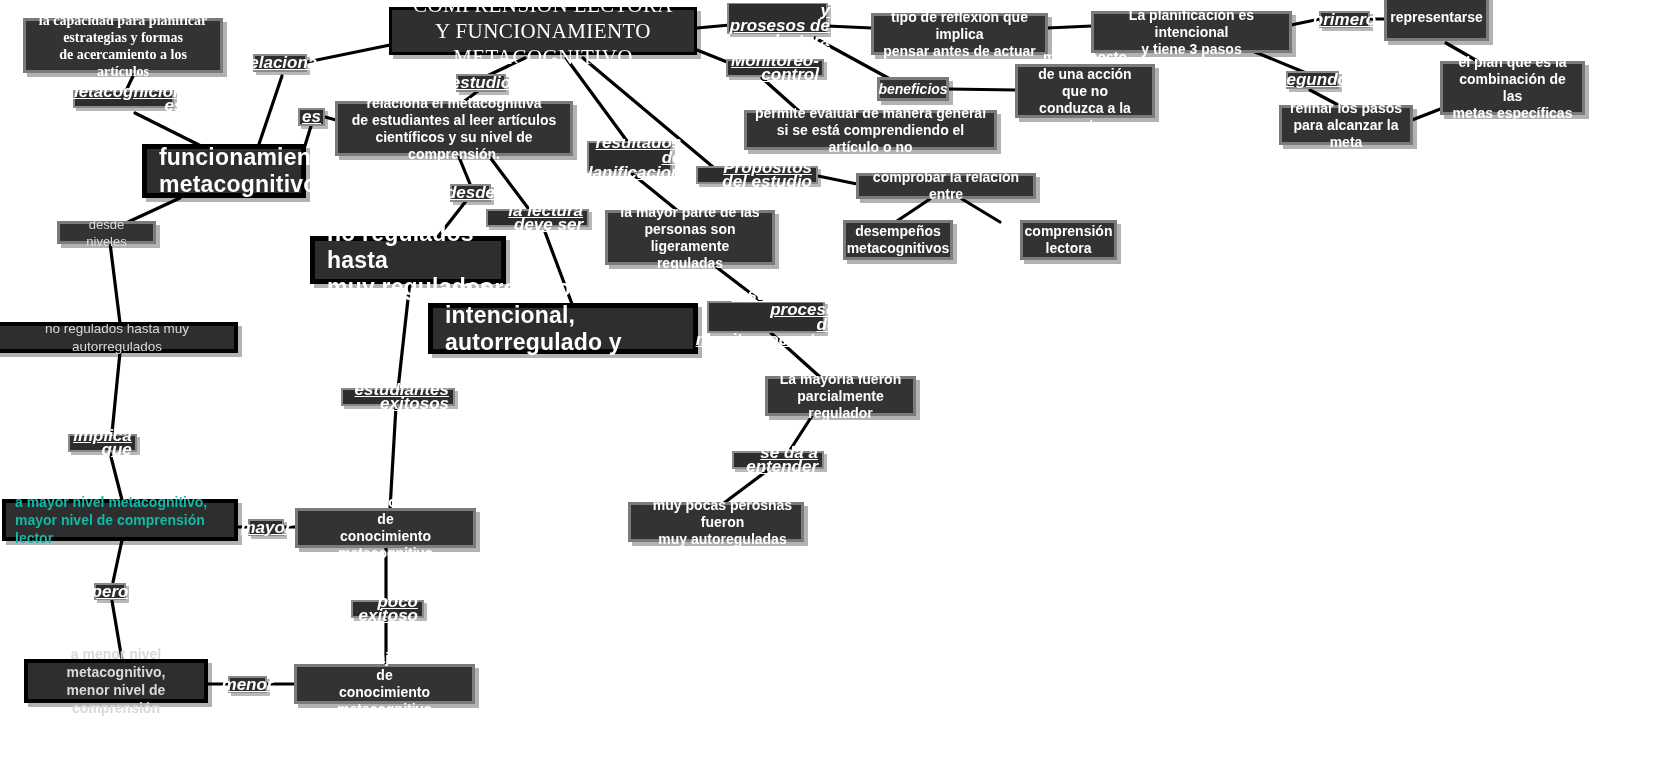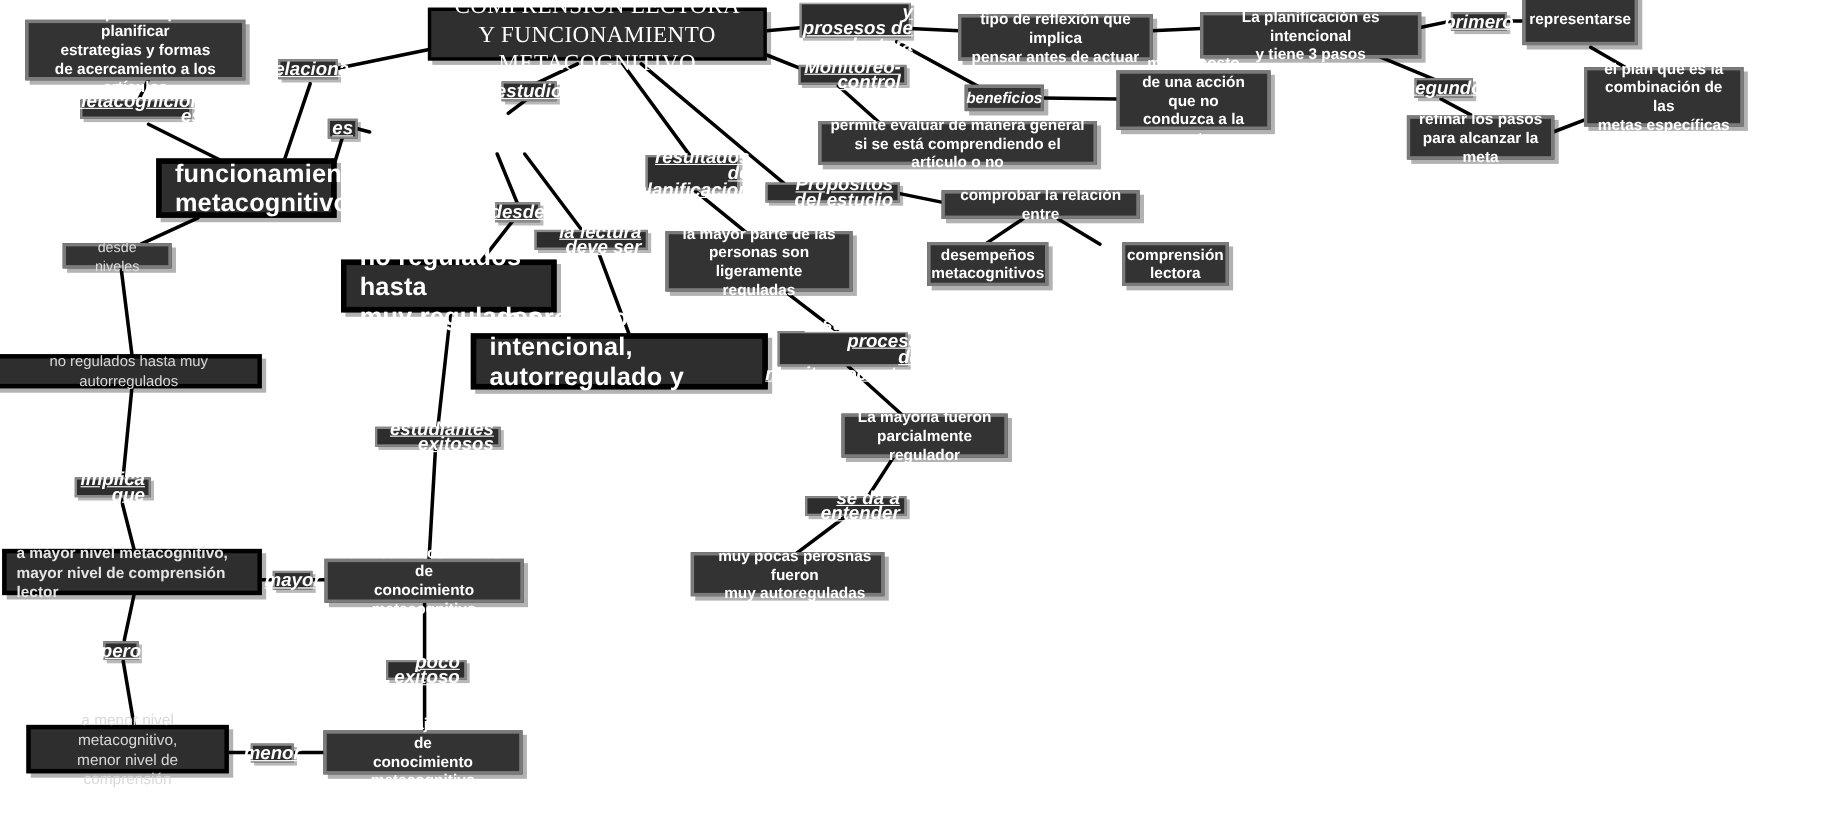--- a/index.html
+++ b/index.html
@@ -61,21 +61,21 @@
     font-size: 23px;
     line-height: 27px;
     letter-spacing: .2px;
     text-align: left;
     justify-content: flex-start;
     padding-left: 12px;
   }
   .node.heavy-small {
     border: 4px solid #000000;
     background: #2e2e2e;
-    color: #e5e5e5;
+    color: #14b8a6;
     font-size: 14px;
     line-height: 18px;
   }
   .node.heavy-small.lighttext {
     font-weight: normal;
     color: #d9d9d9;
   }
   .node.plain {
     font-weight: normal;
     color: #dddddd;
@@ -184,21 +184,21 @@
       <line x1="386" y1="619" x2="386" y2="666"></line>
 
       <line x1="715" y1="266" x2="762" y2="302"></line>
       <line x1="771" y1="333" x2="820" y2="377"></line>
 
       <line x1="812" y1="416" x2="790" y2="450"></line>
       <line x1="768" y1="470" x2="724" y2="503"></line>
     </g>
   </svg>
 
-  <div class="node" style="left:23px; top:18px; width:200px; height:55px;">
+  <div class="node" style="left:23px; top:18px; width:200px; height:55px;font-family:Liberation Serif, serif;">
     <span style="white-space:pre-line">la capacidad para planificar
 estrategias y formas
 de acercamiento a los artículos</span>
   </div>
 
   <div class="node title" style="left:389px; top:7px; width:308px; height:48px;">
     <span style="white-space:pre-line">COMPRENSIÓN LECTORA
 Y FUNCIONAMIENTO METACOGNITIVO</span>
   </div>
 
@@ -230,20 +230,25 @@
     <span style="white-space:pre-line">el plan que es la
 combinación de las
 metas específicas</span>
   </div>
 
   <div class="node" style="left:744px; top:110px; width:253px; height:40px;">
     <span style="white-space:pre-line">permite evaluar de manera general
 si se está comprendiendo el artículo o no</span>
   </div>
 
+  <div class="node" style="left:335px; top:101px; width:238px; height:55px;">
+    <span style="white-space:pre-line">relaciona el metacognitiva
+de estudiantes al leer artículos
+científicos y su nivel de comprensión.</span>
+  </div>
 
   <div class="node" style="left:1279px; top:105px; width:134px; height:40px;">
     <span style="white-space:pre-line">refinar los pasos
 para alcanzar la meta</span>
   </div>
 
   <div class="node heavy" style="left:142px; top:144px; width:164px; height:54px;">
     <span style="white-space:pre-line">funcionamiento
 metacognitivo</span>
   </div>
@@ -299,21 +304,21 @@
   <div class="node heavy-small" style="left:2px; top:499px; width:236px; height:42px; text-align:left; justify-content:flex-start; padding-left:9px;">
     <span style="white-space:pre-line">a mayor nivel metacognitivo,
 mayor nivel de comprensión lector</span>
   </div>
 
   <div class="node" style="left:295px; top:508px; width:181px; height:40px;">
     <span style="white-space:pre-line">exhiben altos niveles de
 conocimiento metacognitivo</span>
   </div>
 
-  <div class="node heavy-small lighttext" style="left:24px; top:659px; width:184px; height:44px;">
+  <div class="node heavy-small lighttext" style="left:24px; top:659px; width:184px; height:44px;font-weight:bold;">
     <span style="white-space:pre-line">a menor nivel metacognitivo,
 menor nivel de comprensión</span>
   </div>
 
   <div class="node" style="left:294px; top:664px; width:181px; height:40px;">
     <span style="white-space:pre-line">exhiben bajos niveles de
 conocimiento metacognitivo</span>
   </div>
 
   <div class="link-label" style="left:253px; top:54px; width:54px; height:18px;">

